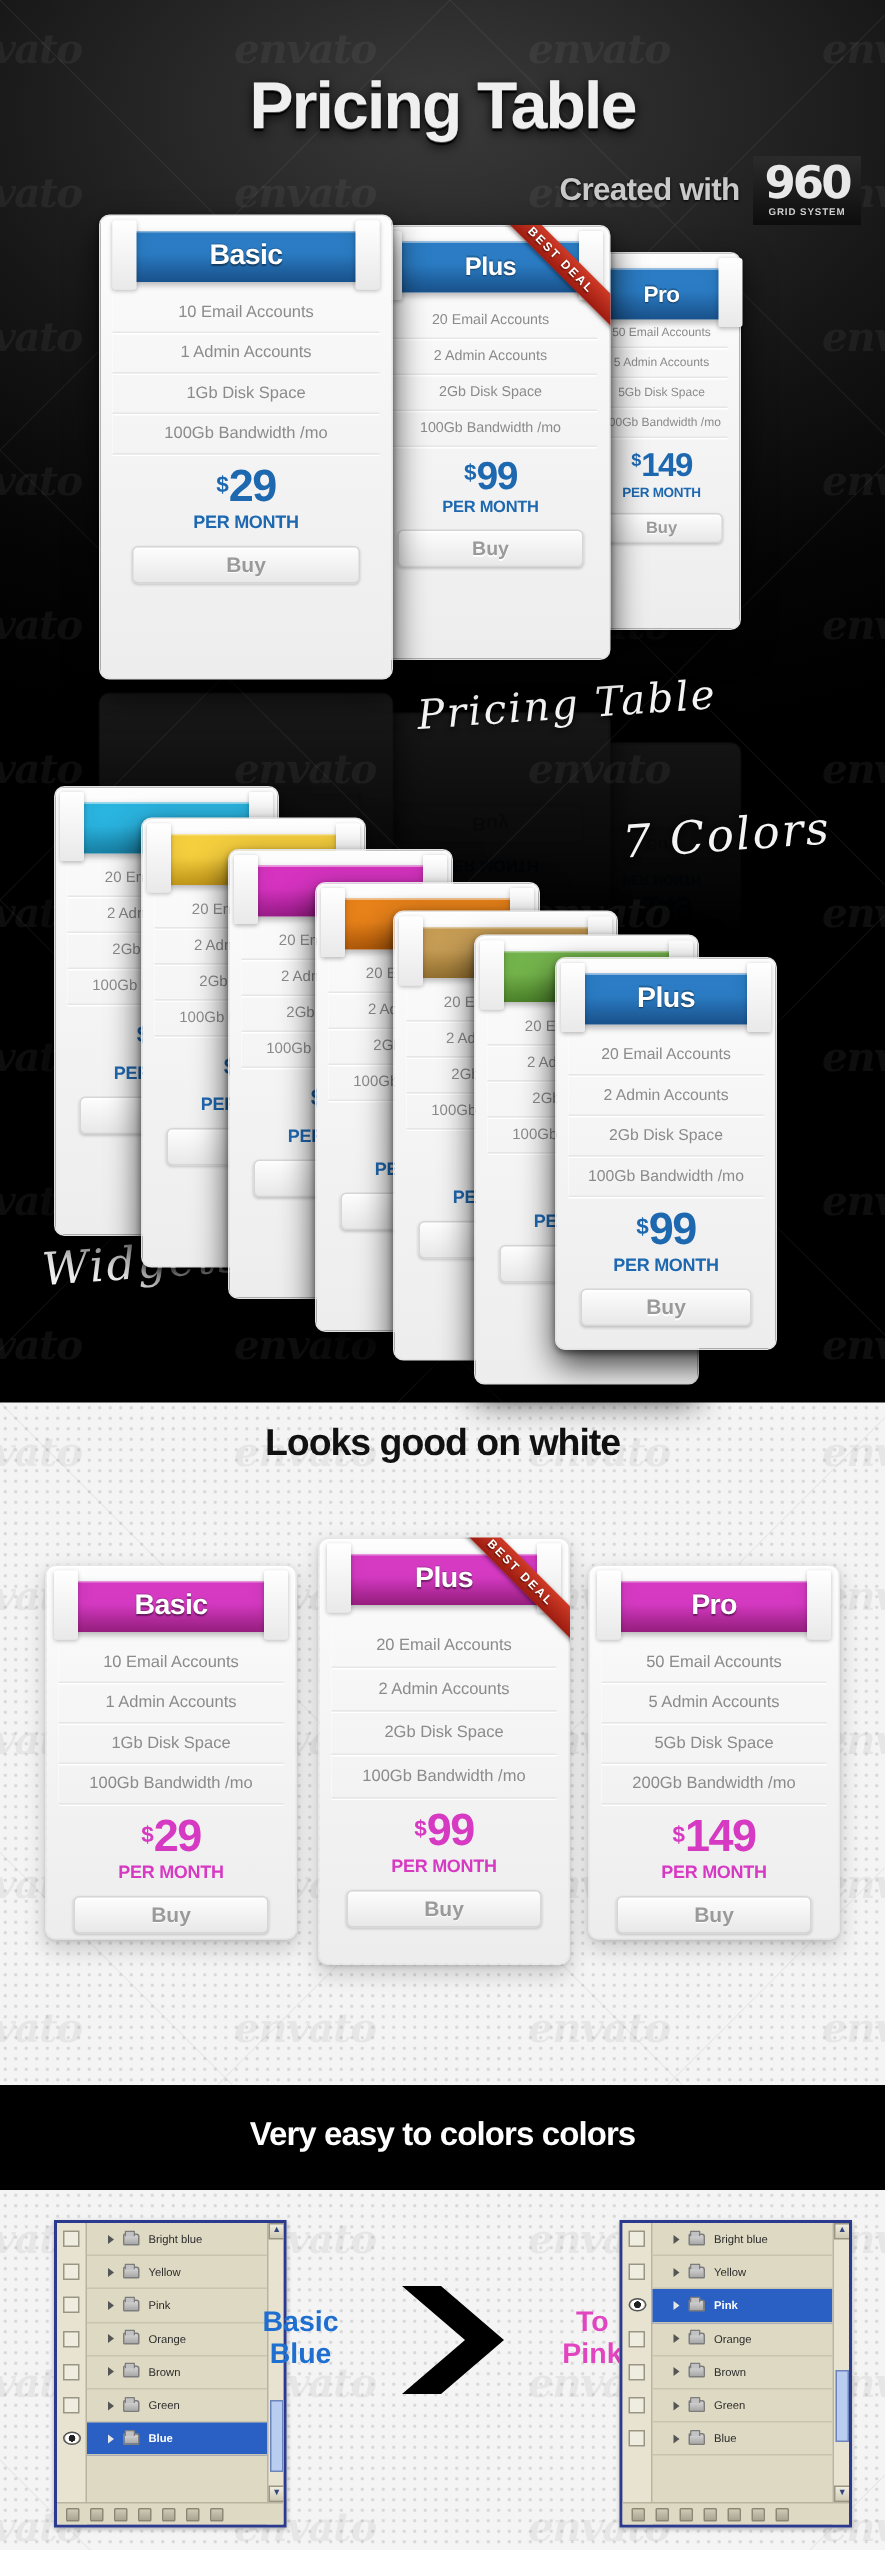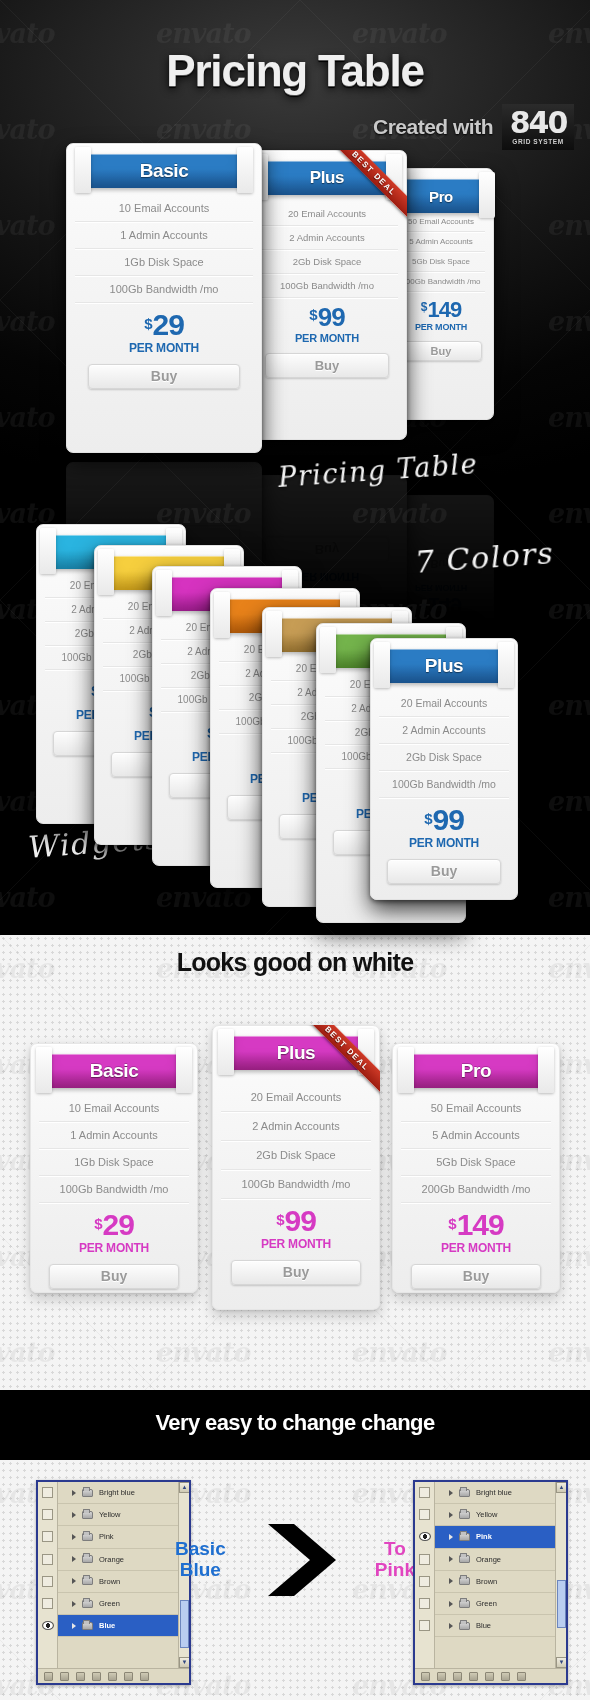--- a/index.html
+++ b/index.html
@@ -315,21 +315,21 @@
         <path d="M-300 0 L900 1200 M-300 300 L900 1500 M-300 -300 L900 900 M-300 -600 L900 600
                  M900 0 L-300 1200 M900 300 L-300 1500 M900 -300 L-300 900 M900 -600 L-300 600"></path>
       </g>
     </svg>
 
     <div class="hero-top title-big">Pricing Table</div>
 
     <div class="created-row">
       <span class="created-text">Created with</span>
       <span class="badge960">
-        <span class="n960">840</span>
+        <span class="n960">960</span>
         <span class="gs">GRID SYSTEM</span>
       </span>
     </div>
 
     <div id="hero-cards">
         <div class="card" style="left: 66px; top: 143px; width: 196px; height: 310px; z-index: 3;">
           <div class="ribbon-wrap" style="top: 10px;">
             <div class="ribbon" style="background: linear-gradient(rgb(43, 124, 196) 0%, rgb(43, 124, 196) 45%, rgb(29, 93, 158) 100%);">
               <span class="ribbon-label">Basic</span>
             </div>
@@ -668,21 +668,21 @@
           <div class="price-block">
             <div class="price-line" style="color: rgb(214, 58, 195);"><span class="cur">$</span><span class="amt">149</span></div>
             <div class="per" style="color: rgb(214, 58, 195);">PER MONTH</div>
           </div>
           <button class="buy-btn">Buy</button>
         </div>
       </div>
   </div>
 
   <div id="sec-blackbar">
-    <div class="blackbar-title">Very easy to change change</div>
+    <div class="blackbar-title">Very easy to colors colors</div>
   </div>
 
   <div id="sec-psd">
     <div class="watermark-layer" id="wm-psd">
         <span class="wm dark-on-light" style="left: -40px; top: 18px;">envato</span>
         <span class="wm dark-on-light" style="left: 156px; top: 18px;">envato</span>
         <span class="wm dark-on-light" style="left: 352px; top: 18px;">envato</span>
         <span class="wm dark-on-light" style="left: 548px; top: 18px;">envato</span>
         <span class="wm dark-on-light" style="left: -40px; top: 114px;">envato</span>
         <span class="wm dark-on-light" style="left: 156px; top: 114px;">envato</span>

